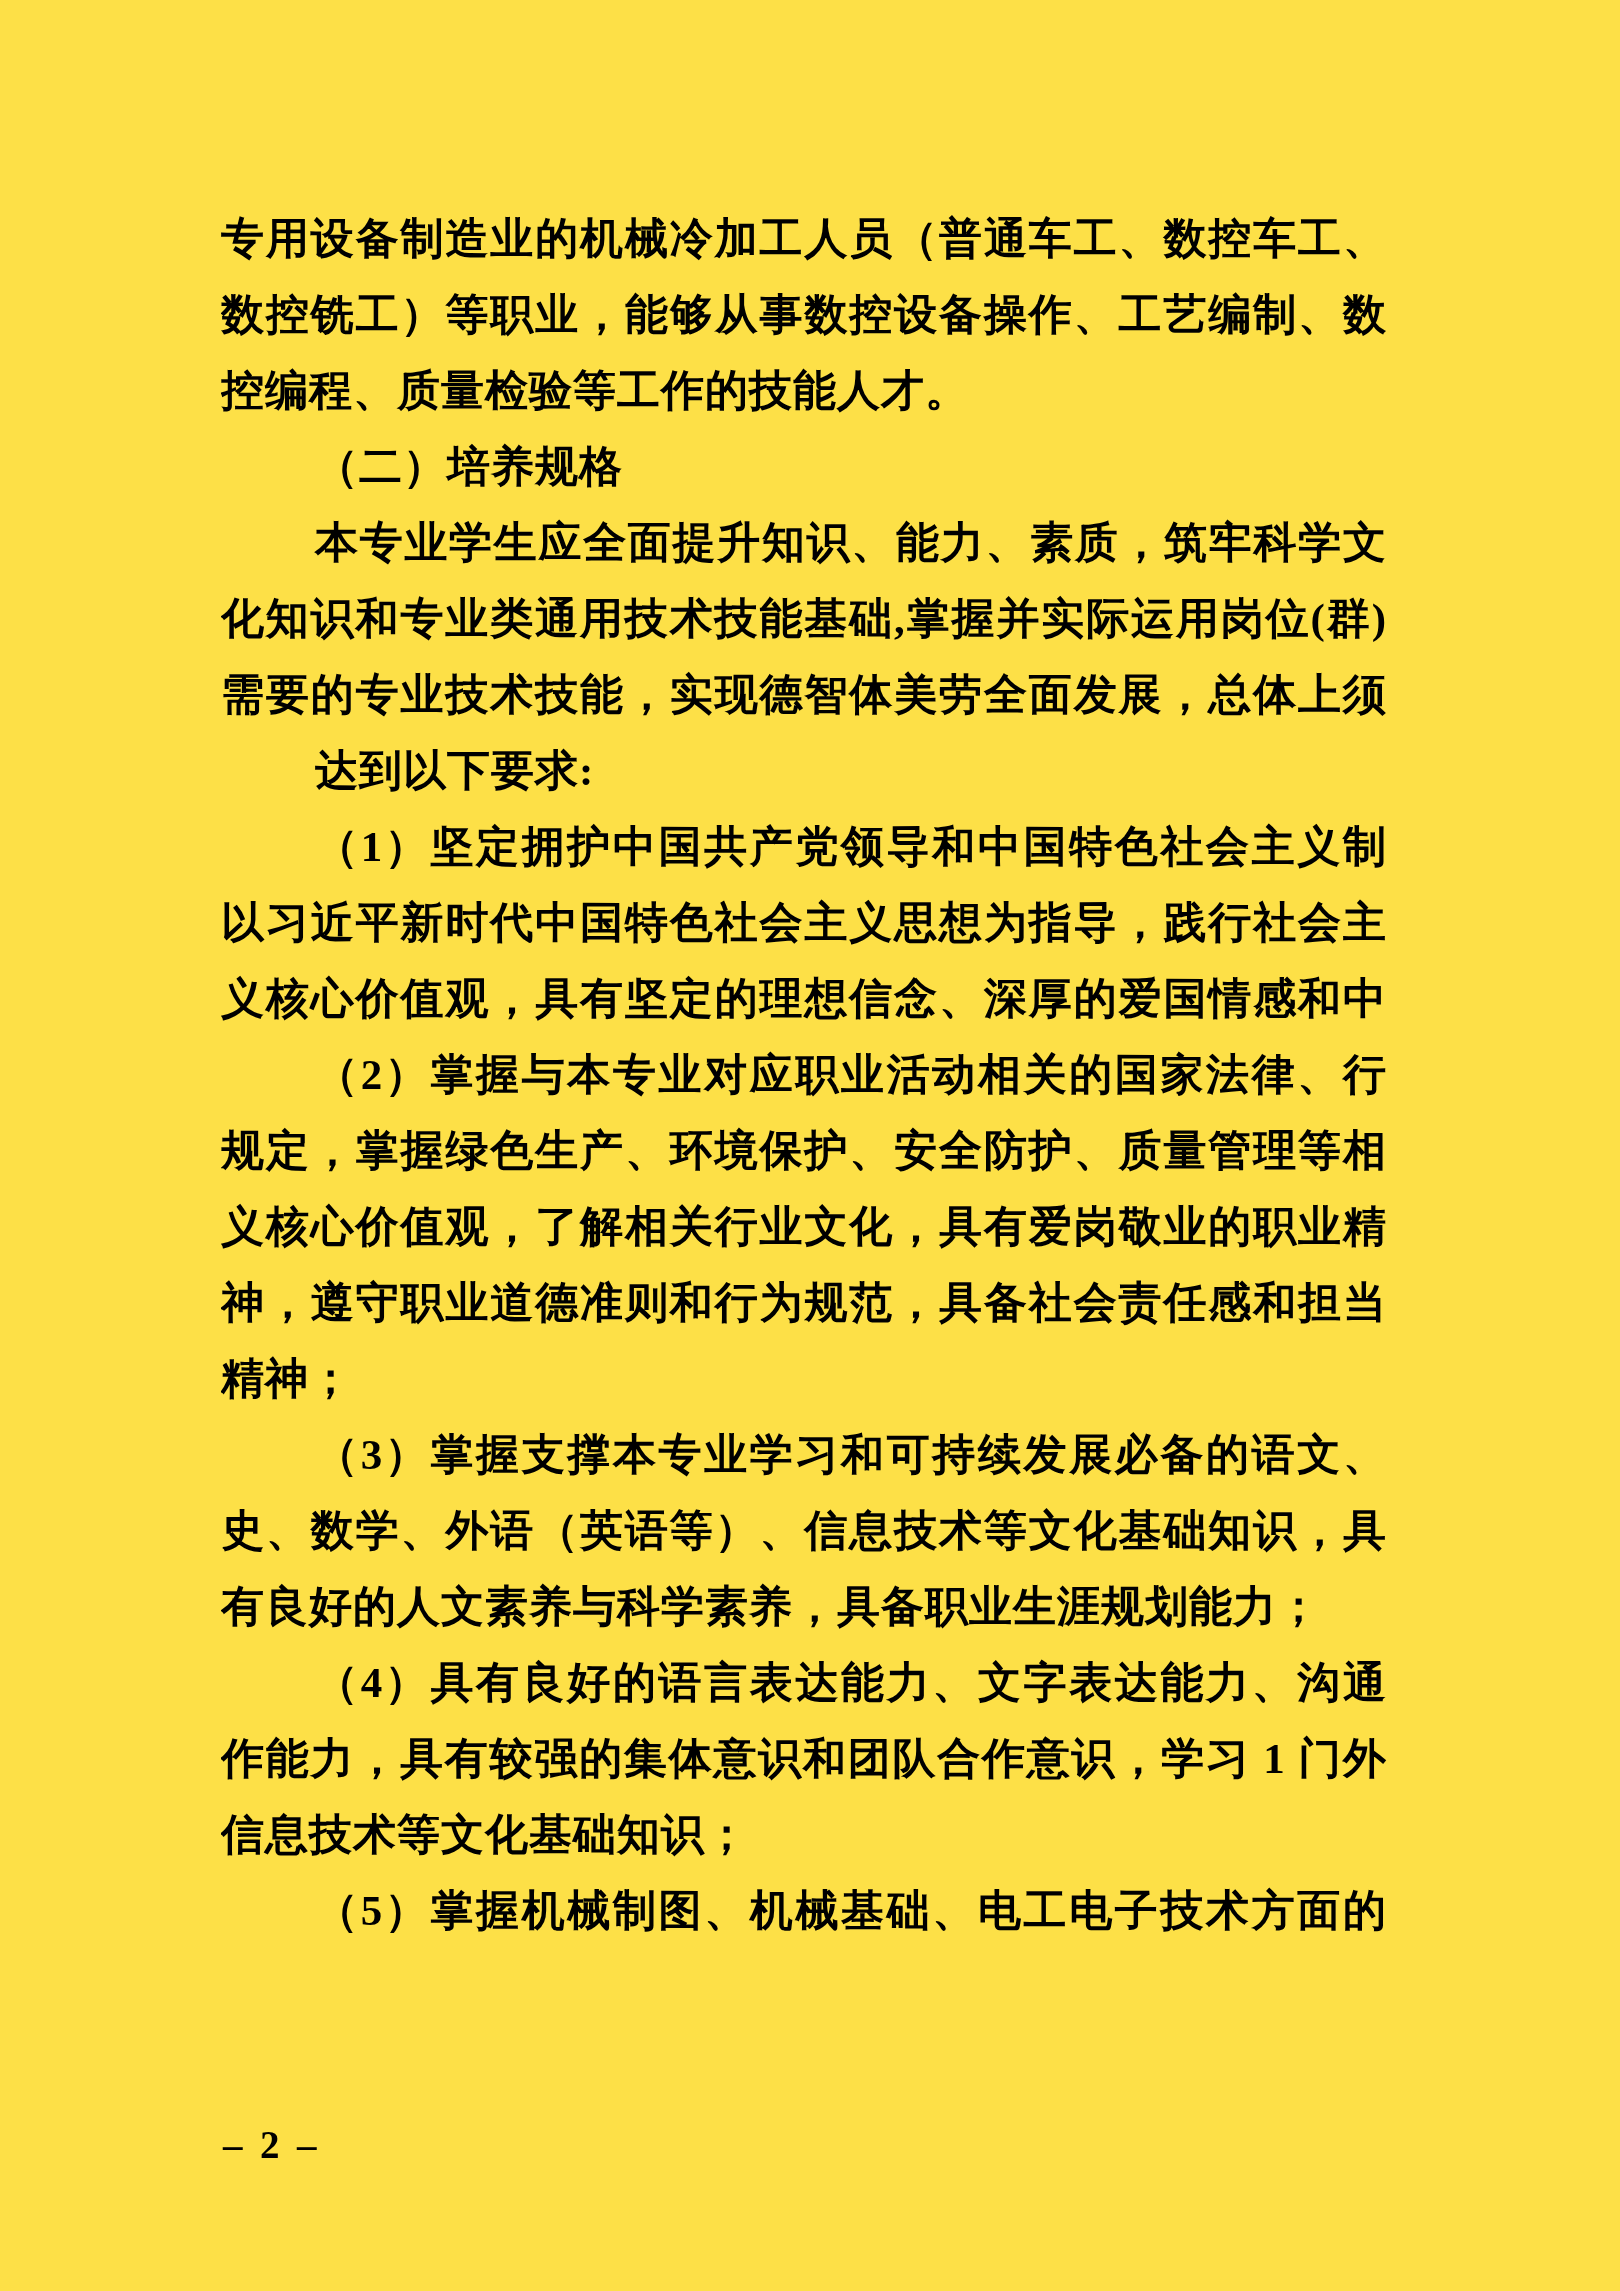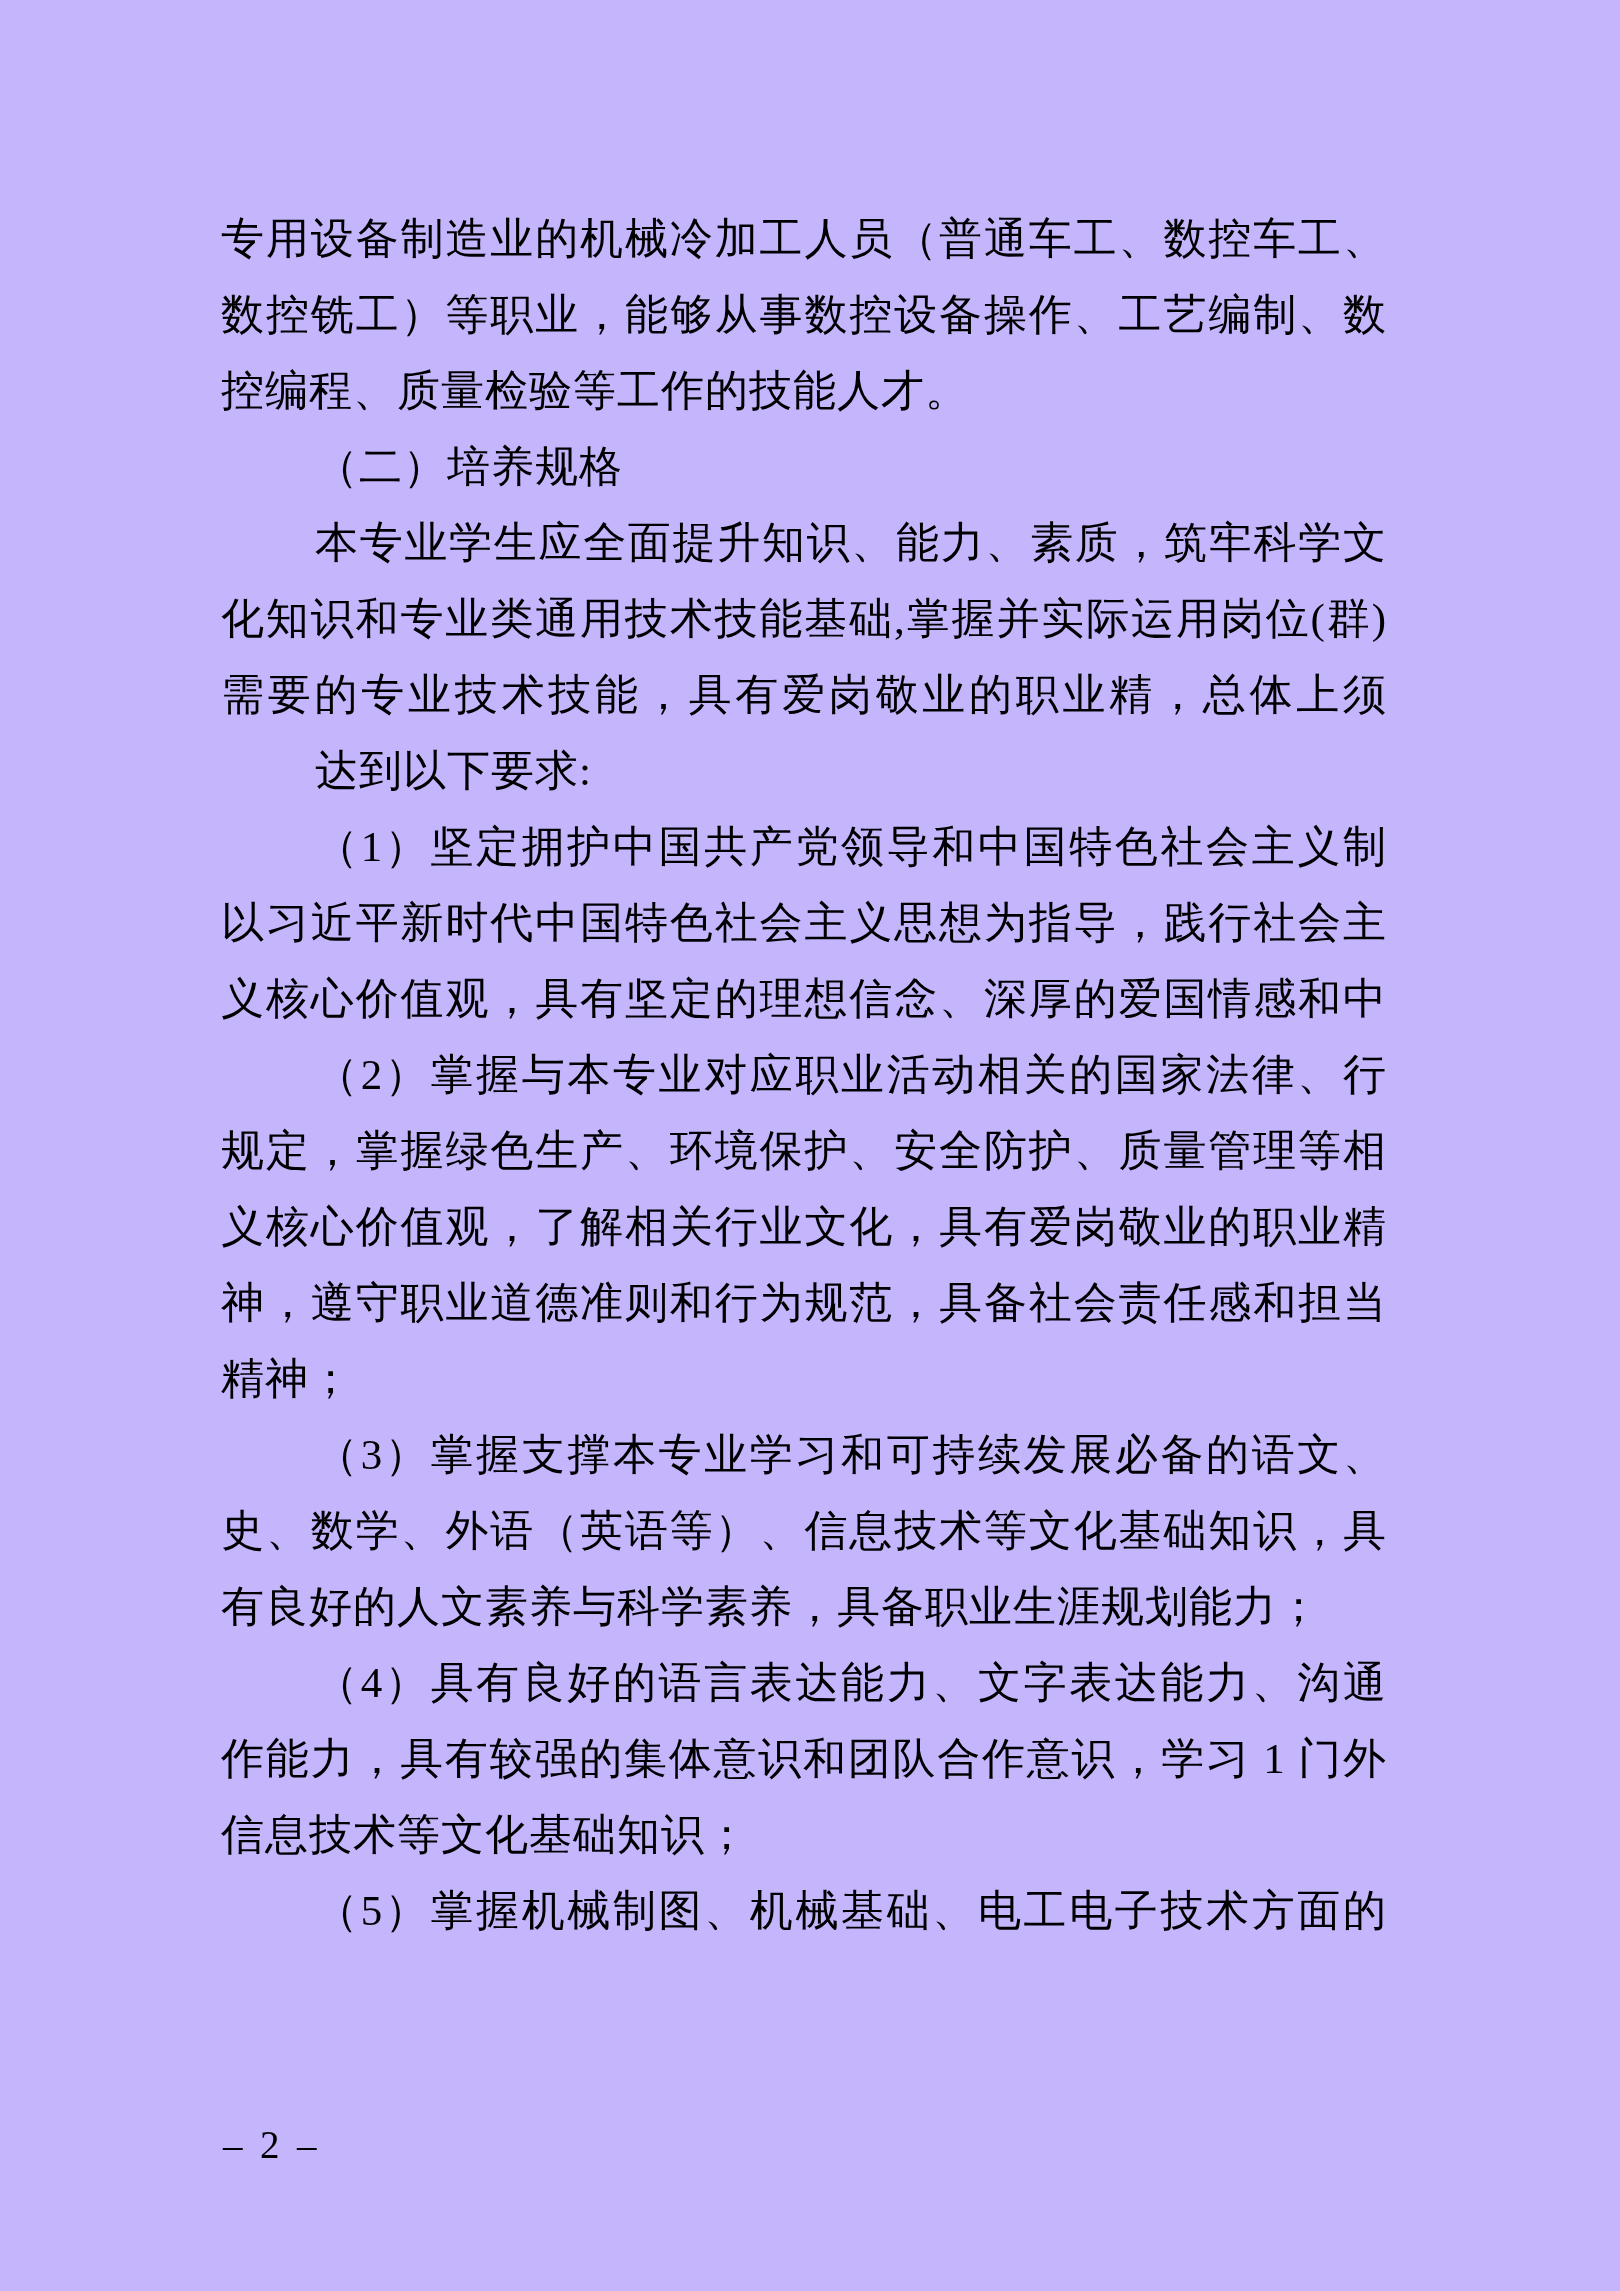--- a/index.html
+++ b/index.html
@@ -4,24 +4,25 @@
 <style>
   html, body {
     margin: 0;
     padding: 0;
     background: #ffffff;
   }
   .page {
     position: relative;
     width: 1620px;
     height: 2292px;
-    background: #c4b5fd;
+    background: #fde047;
     overflow: hidden;
     font-family: "Liberation Serif", "DejaVu Serif", serif;
     color: #000000;
+    font-weight: bold;
   }
   .text-block {
     position: absolute;
     left: 221px;
     top: 201px;
     width: 1166px;
   }
   .text-line {
     height: 76px;
     line-height: 76px;
@@ -60,21 +61,21 @@
 <body>
 
 <div class="page">
   <div class="text-block" id="text-block">
       <div class="text-line justify">专用设备制造业的机械冷加工人员（普通车工、数控车工、</div>
       <div class="text-line justify">数控铣工）等职业，能够从事数控设备操作、工艺编制、数</div>
       <div class="text-line">控编程、质量检验等工作的技能人才。</div>
       <div class="text-line indent">（二）培养规格</div>
       <div class="text-line justify indent">本专业学生应全面提升知识、能力、素质，筑牢科学文</div>
       <div class="text-line justify">化知识和专业类通用技术技能基础,掌握并实际运用岗位(群)</div>
-      <div class="text-line justify">需要的专业技术技能，具有爱岗敬业的职业精，总体上须</div>
+      <div class="text-line justify">需要的专业技术技能，实现德智体美劳全面发展，总体上须</div>
       <div class="text-line indent">达到以下要求:</div>
       <div class="text-line justify indent">（1）坚定拥护中国共产党领导和中国特色社会主义制度，</div>
       <div class="text-line justify">以习近平新时代中国特色社会主义思想为指导，践行社会主</div>
       <div class="text-line justify">义核心价值观，具有坚定的理想信念、深厚的爱国情感和中</div>
       <div class="text-line justify indent">（2）掌握与本专业对应职业活动相关的国家法律、行业</div>
       <div class="text-line justify">规定，掌握绿色生产、环境保护、安全防护、质量管理等相</div>
       <div class="text-line justify">义核心价值观，了解相关行业文化，具有爱岗敬业的职业精</div>
       <div class="text-line justify">神，遵守职业道德准则和行为规范，具备社会责任感和担当</div>
       <div class="text-line">精神；</div>
       <div class="text-line justify indent">（3）掌握支撑本专业学习和可持续发展必备的语文、历</div>

